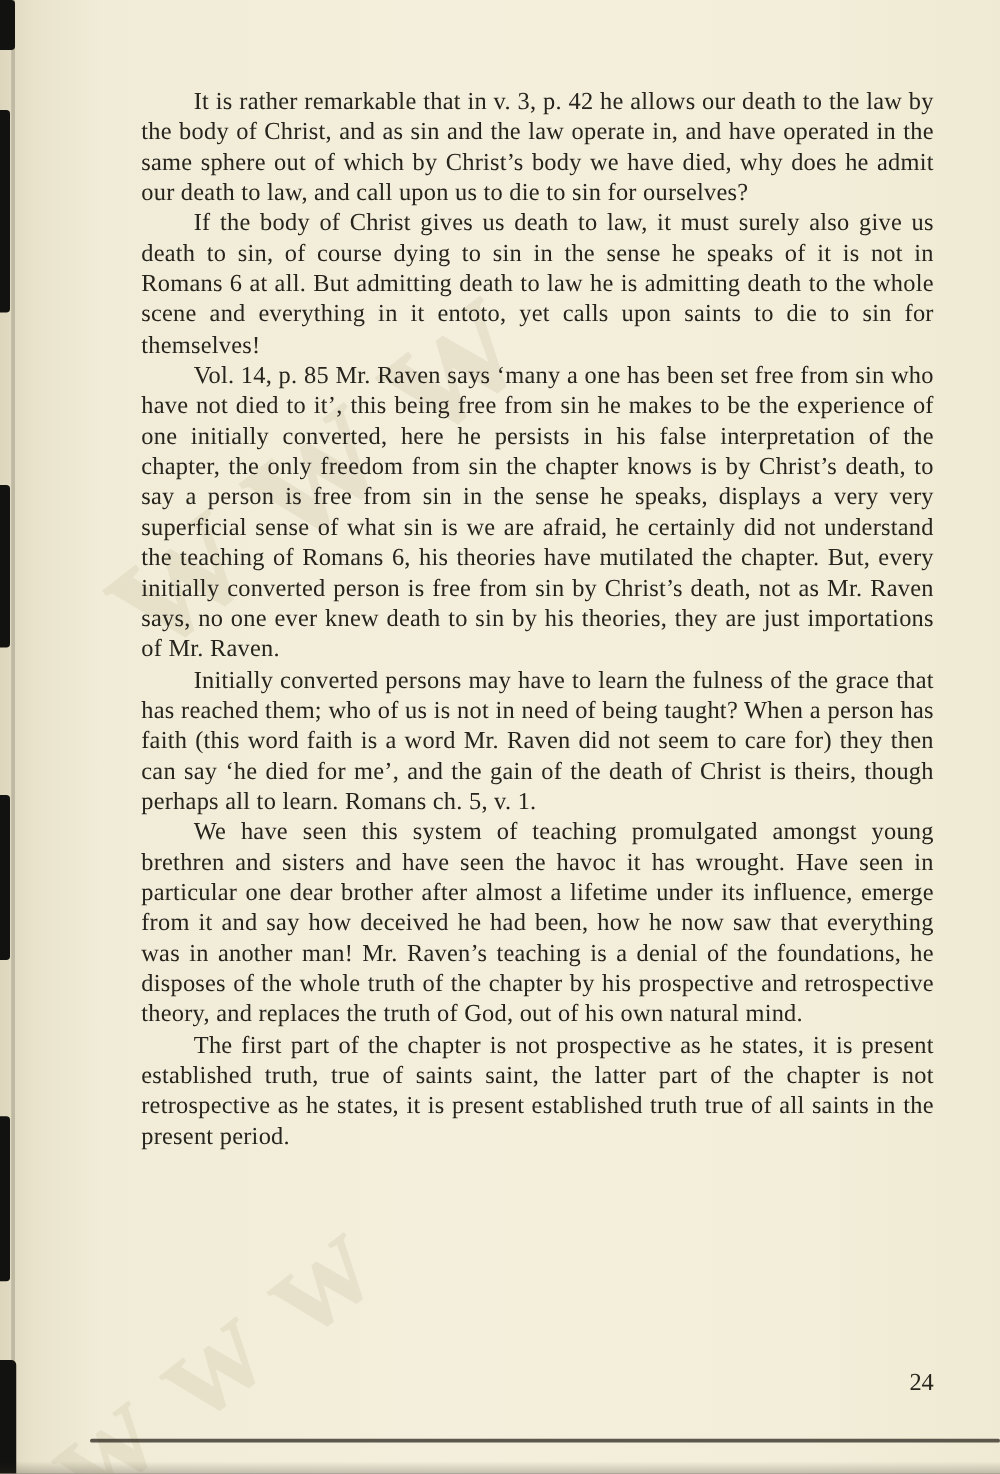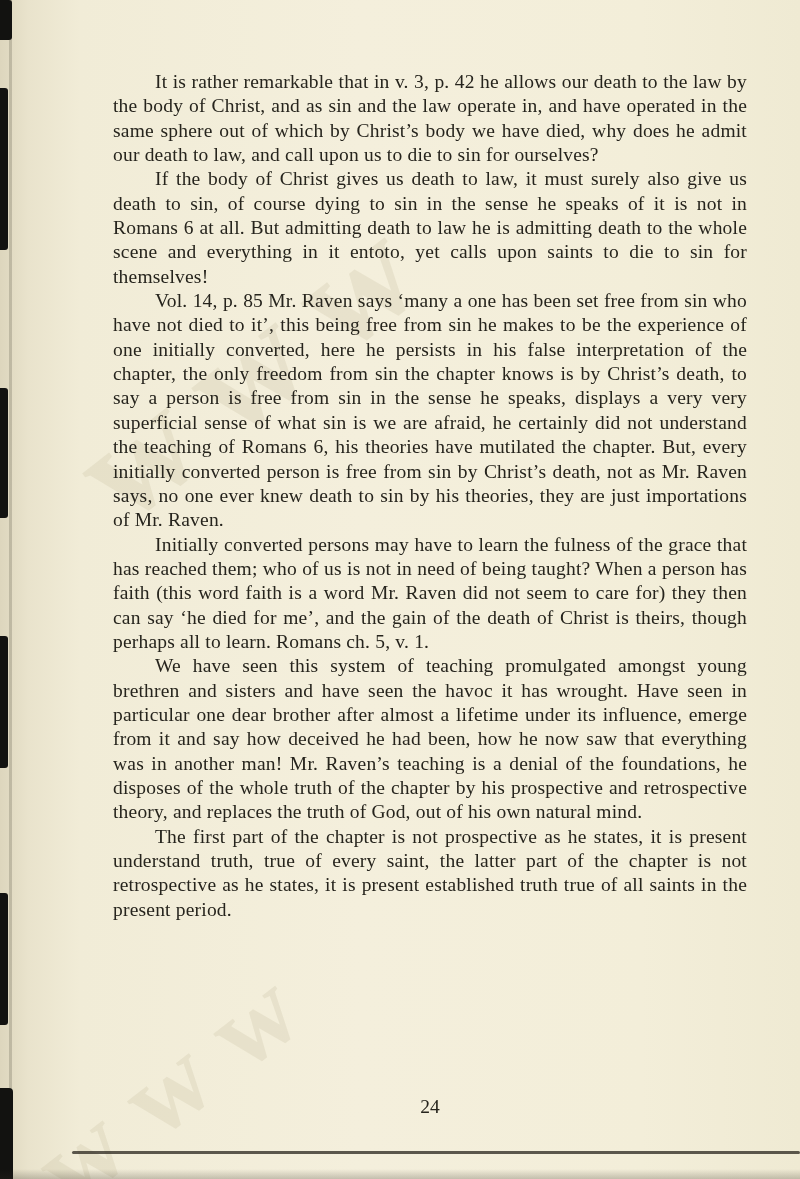--- a/index.html
+++ b/index.html
@@ -52,21 +52,21 @@
   .text-block {
     position: absolute; left: 113px; top: 70px; width: 634px;
     color: #26241d;
     font-size: 19.5px; line-height: 24.35px;
     text-align: justify; letter-spacing: 0.2px;
     text-rendering: optimizeLegibility;
   }
   .text-block p { margin: 0; text-indent: 42px; }
   .page-number {
     position: absolute; left: 113px; top: 1096px; width: 634px;
-    text-align: center; font-size: 19.5px; color: #26241d;
+    text-align: right; font-size: 19.5px; color: #26241d;
   }
 </style>
 </head>
 <body>
 
 <div class="scan-page">
 
   <div class="watermark">www</div>
   <div class="watermark second">www</div>
 
@@ -79,18 +79,18 @@
   <div class="edge-bar b6"></div>
   <div class="bottom-scan-line"></div>
   <div class="bottom-shadow"></div>
 
   <div class="text-block">
     <p>It is rather remarkable that in v. 3, p. 42 he allows our death to the law by the body of Christ, and as sin and the law operate in, and have operated in the same sphere out of which by Christ’s body we have died, why does he admit our death to law, and call upon us to die to sin for ourselves?</p>
     <p>If the body of Christ gives us death to law, it must surely also give us death to sin, of course dying to sin in the sense he speaks of it is not in Romans 6 at all.  But admitting death to law he is admitting death to the whole scene and everything in it entoto, yet calls upon saints to die to sin for themselves!</p>
     <p>Vol. 14, p. 85 Mr. Raven says ‘many a one has been set free from sin who have not died to it’, this being free from sin he makes to be the experience of one initially converted, here he persists in his false interpretation of the chapter, the only freedom from sin the chapter knows is by Christ’s death, to say a person is free from sin in the sense he speaks, displays a very very superficial sense of what sin is we are afraid, he certainly did not understand the teaching of Romans 6, his theories have mutilated the chapter.  But, every initially converted person is free from sin by Christ’s death, not as Mr. Raven says, no one ever knew death to sin by his theories, they are just importations of Mr. Raven.</p>
     <p>Initially converted persons may have to learn the fulness of the grace that has reached them; who of us is not in need of being taught? When a person has faith (this word faith is a word Mr. Raven did not seem to care for) they then can say ‘he died for me’, and the gain of the death of Christ is theirs, though perhaps all to learn.  Romans ch. 5, v. 1.</p>
     <p>We have seen this system of teaching promulgated amongst young brethren and sisters and have seen the havoc it has wrought.  Have seen in particular one dear brother after almost a lifetime under its influence, emerge from it and say how deceived he had been, how he now saw that everything was in another man!  Mr. Raven’s teaching is a denial of the foundations, he disposes of the whole truth of the chapter by his prospective and retrospective theory, and replaces the truth of God, out of his own natural mind.</p>
-    <p>The first part of the chapter is not prospective as he states, it is present understand truth, true of every saint, the latter part of the chapter is not retrospective as he states, it is present established truth true of all saints in the present period.</p>
+    <p>The first part of the chapter is not prospective as he states, it is present established truth, true of saints saint, the latter part of the chapter is not retrospective as he states, it is present established truth true of all saints in the present period.</p>
   </div>
 
   <div class="page-number">24</div>
 
 </div>
 
 </body></html>

